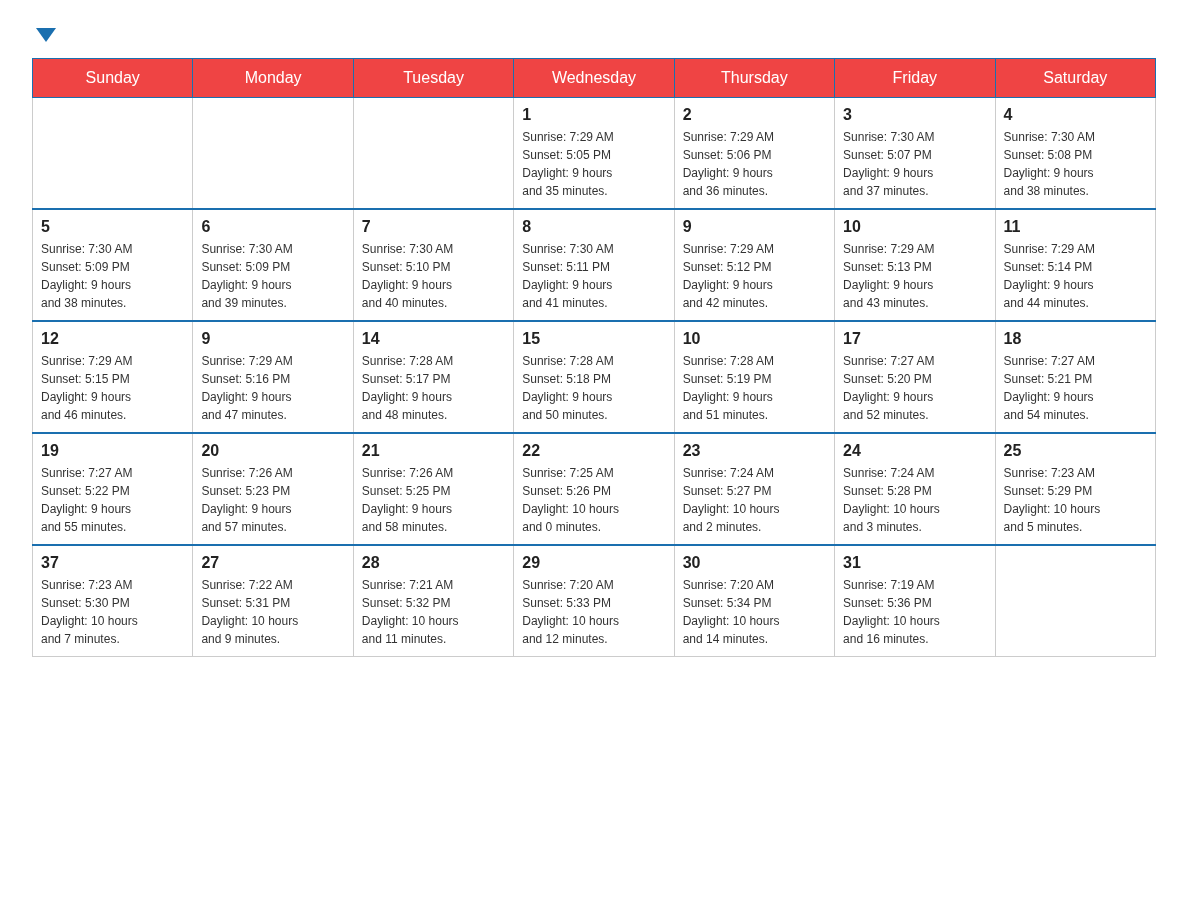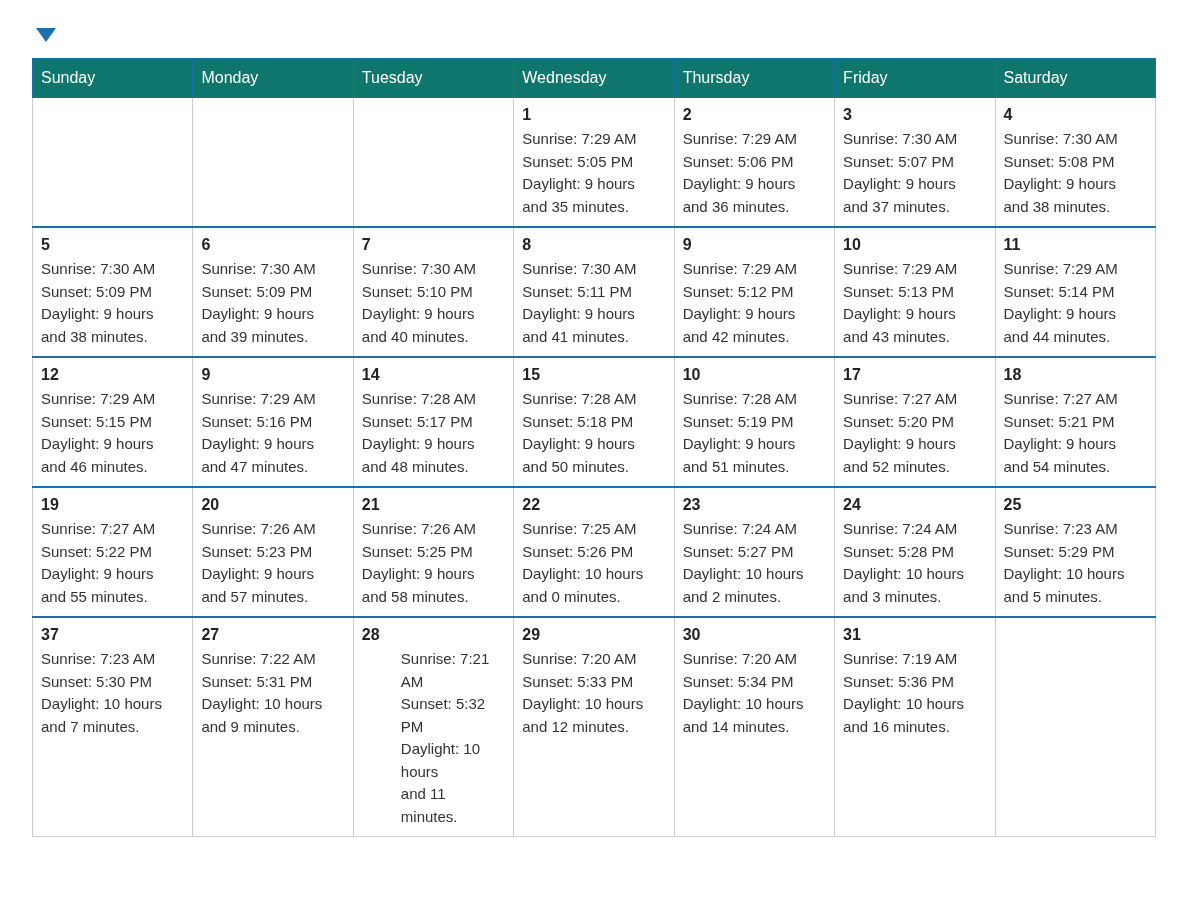--- a/index.html
+++ b/index.html
@@ -56,45 +56,45 @@
       font-size: 20px;
       color: #555;
       margin-top: 4px;
     }
     .calendar {
       width: 100%;
       border-collapse: collapse;
       border: 1px solid #ccc;
     }
     .calendar th {
-      background-color: #0f766e;
+      background-color: #ef4444;
       color: #fff;
       padding: 10px 8px;
-      text-align: left;
+      text-align: center;
       font-size: 16px;
       font-weight: normal;
       border: 1px solid #1a6faf;
     }
     .calendar td {
       vertical-align: top;
       padding: 8px;
       border: 1px solid #ccc;
       width: 14.28%;
       min-height: 110px;
       font-size: 13px;
       color: #333;
     }
     .day-num {
       font-size: 16px;
       font-weight: bold;
       color: #222;
       margin-bottom: 4px;
     }
     .day-info {
-      font-size: 15px;
+      font-size: 12px;
       color: #333;
       line-height: 1.5;
     }
     .empty-cell {
       background: #fff;
     }
     .row-divider td {
       border-top: 2px solid #1a6faf;
     }
   </style>
@@ -324,21 +324,21 @@
         </td>
         <td>
           <div class="day-num">27</div>
           <div class="day-info" style="white-space: pre-line;">Sunrise: 7:22 AM
 Sunset: 5:31 PM
 Daylight: 10 hours
 and 9 minutes.</div>
         </td>
         <td>
           <div class="day-num">28</div>
-          <div class="day-info" style="white-space: pre-line; margin-left: 39px;">Sunrise: 7:21 AM
+          <div class="day-info" style="white-space: pre-line;">Sunrise: 7:21 AM
 Sunset: 5:32 PM
 Daylight: 10 hours
 and 11 minutes.</div>
         </td>
         <td>
           <div class="day-num">29</div>
           <div class="day-info" style="white-space: pre-line;">Sunrise: 7:20 AM
 Sunset: 5:33 PM
 Daylight: 10 hours
 and 12 minutes.</div>

